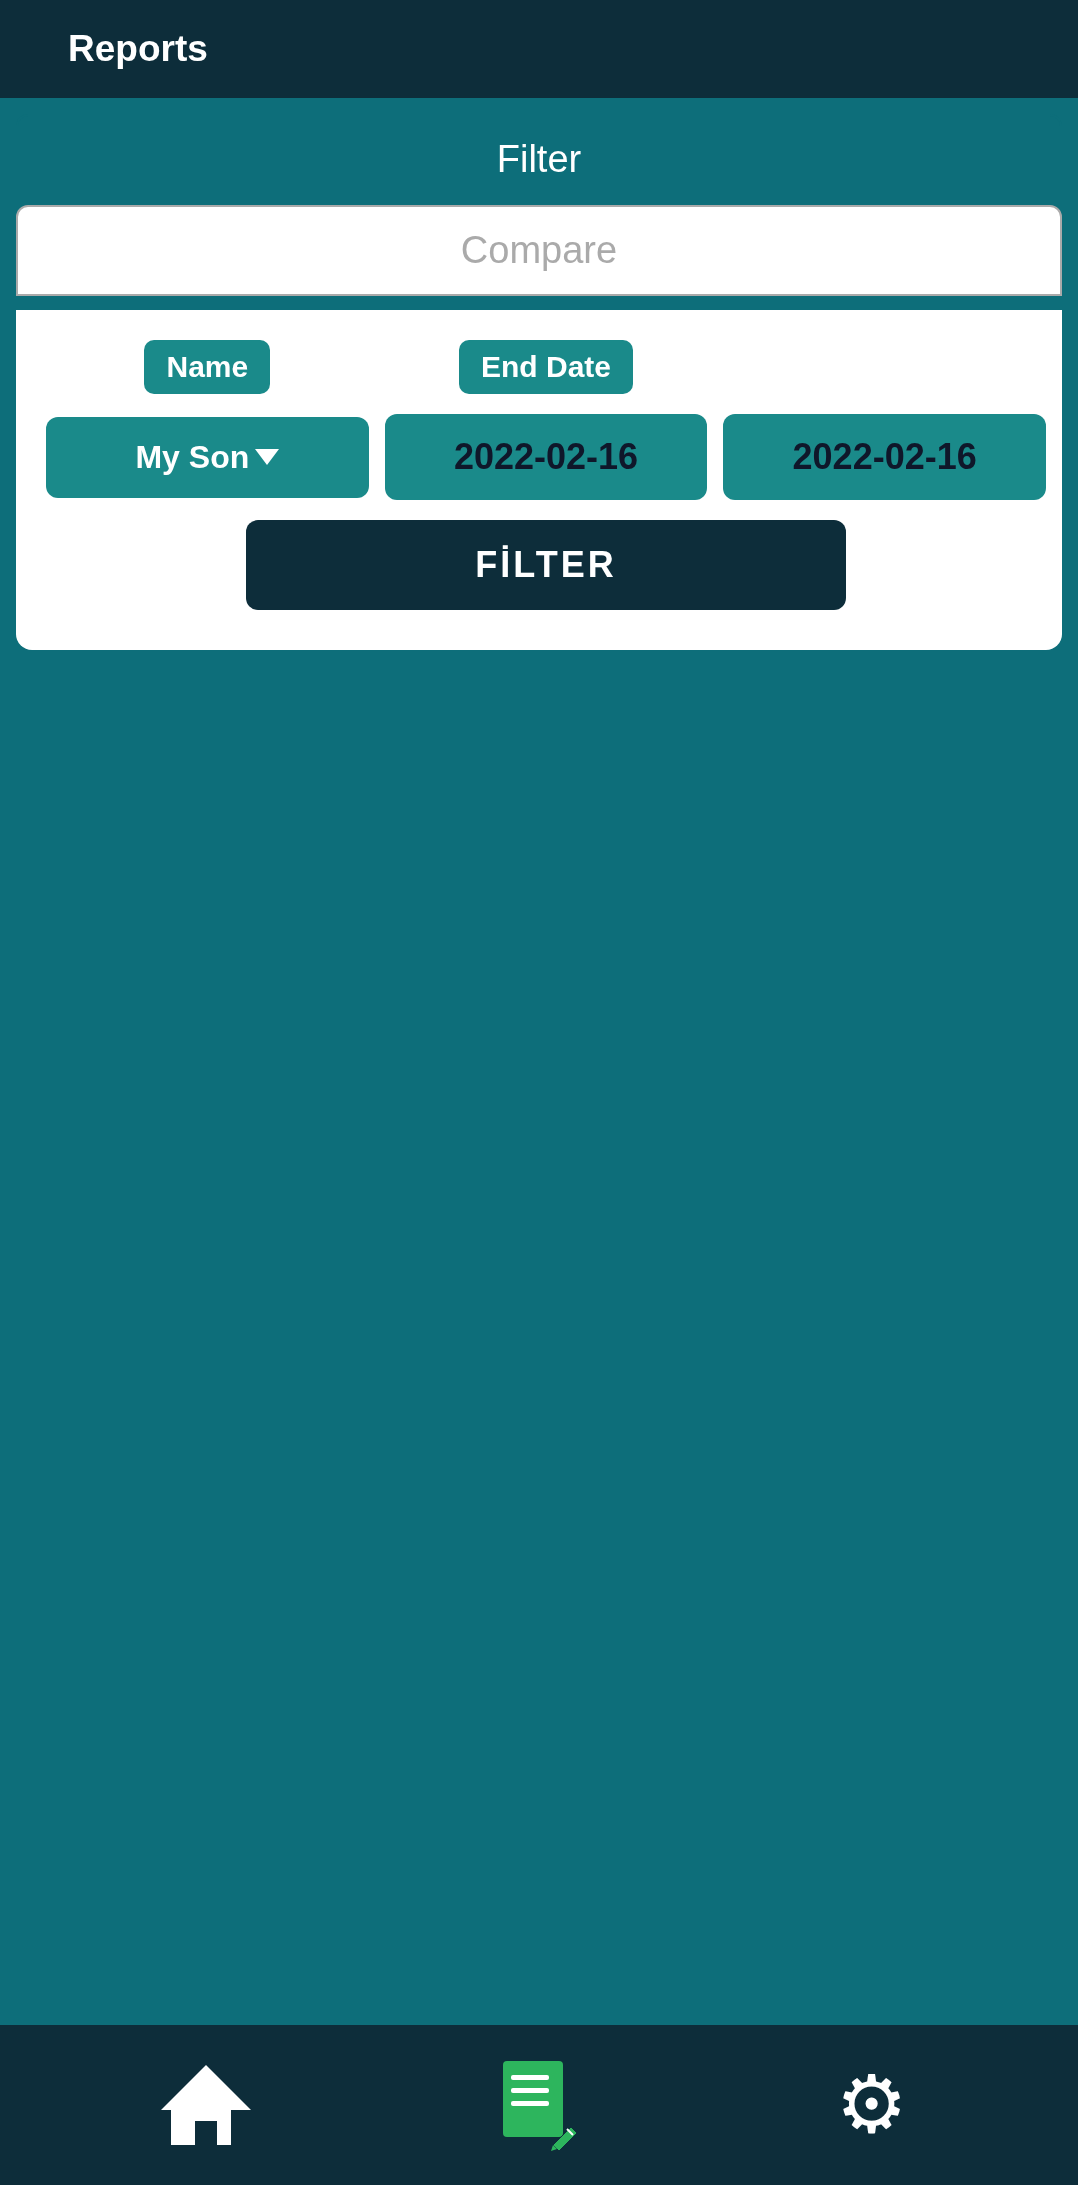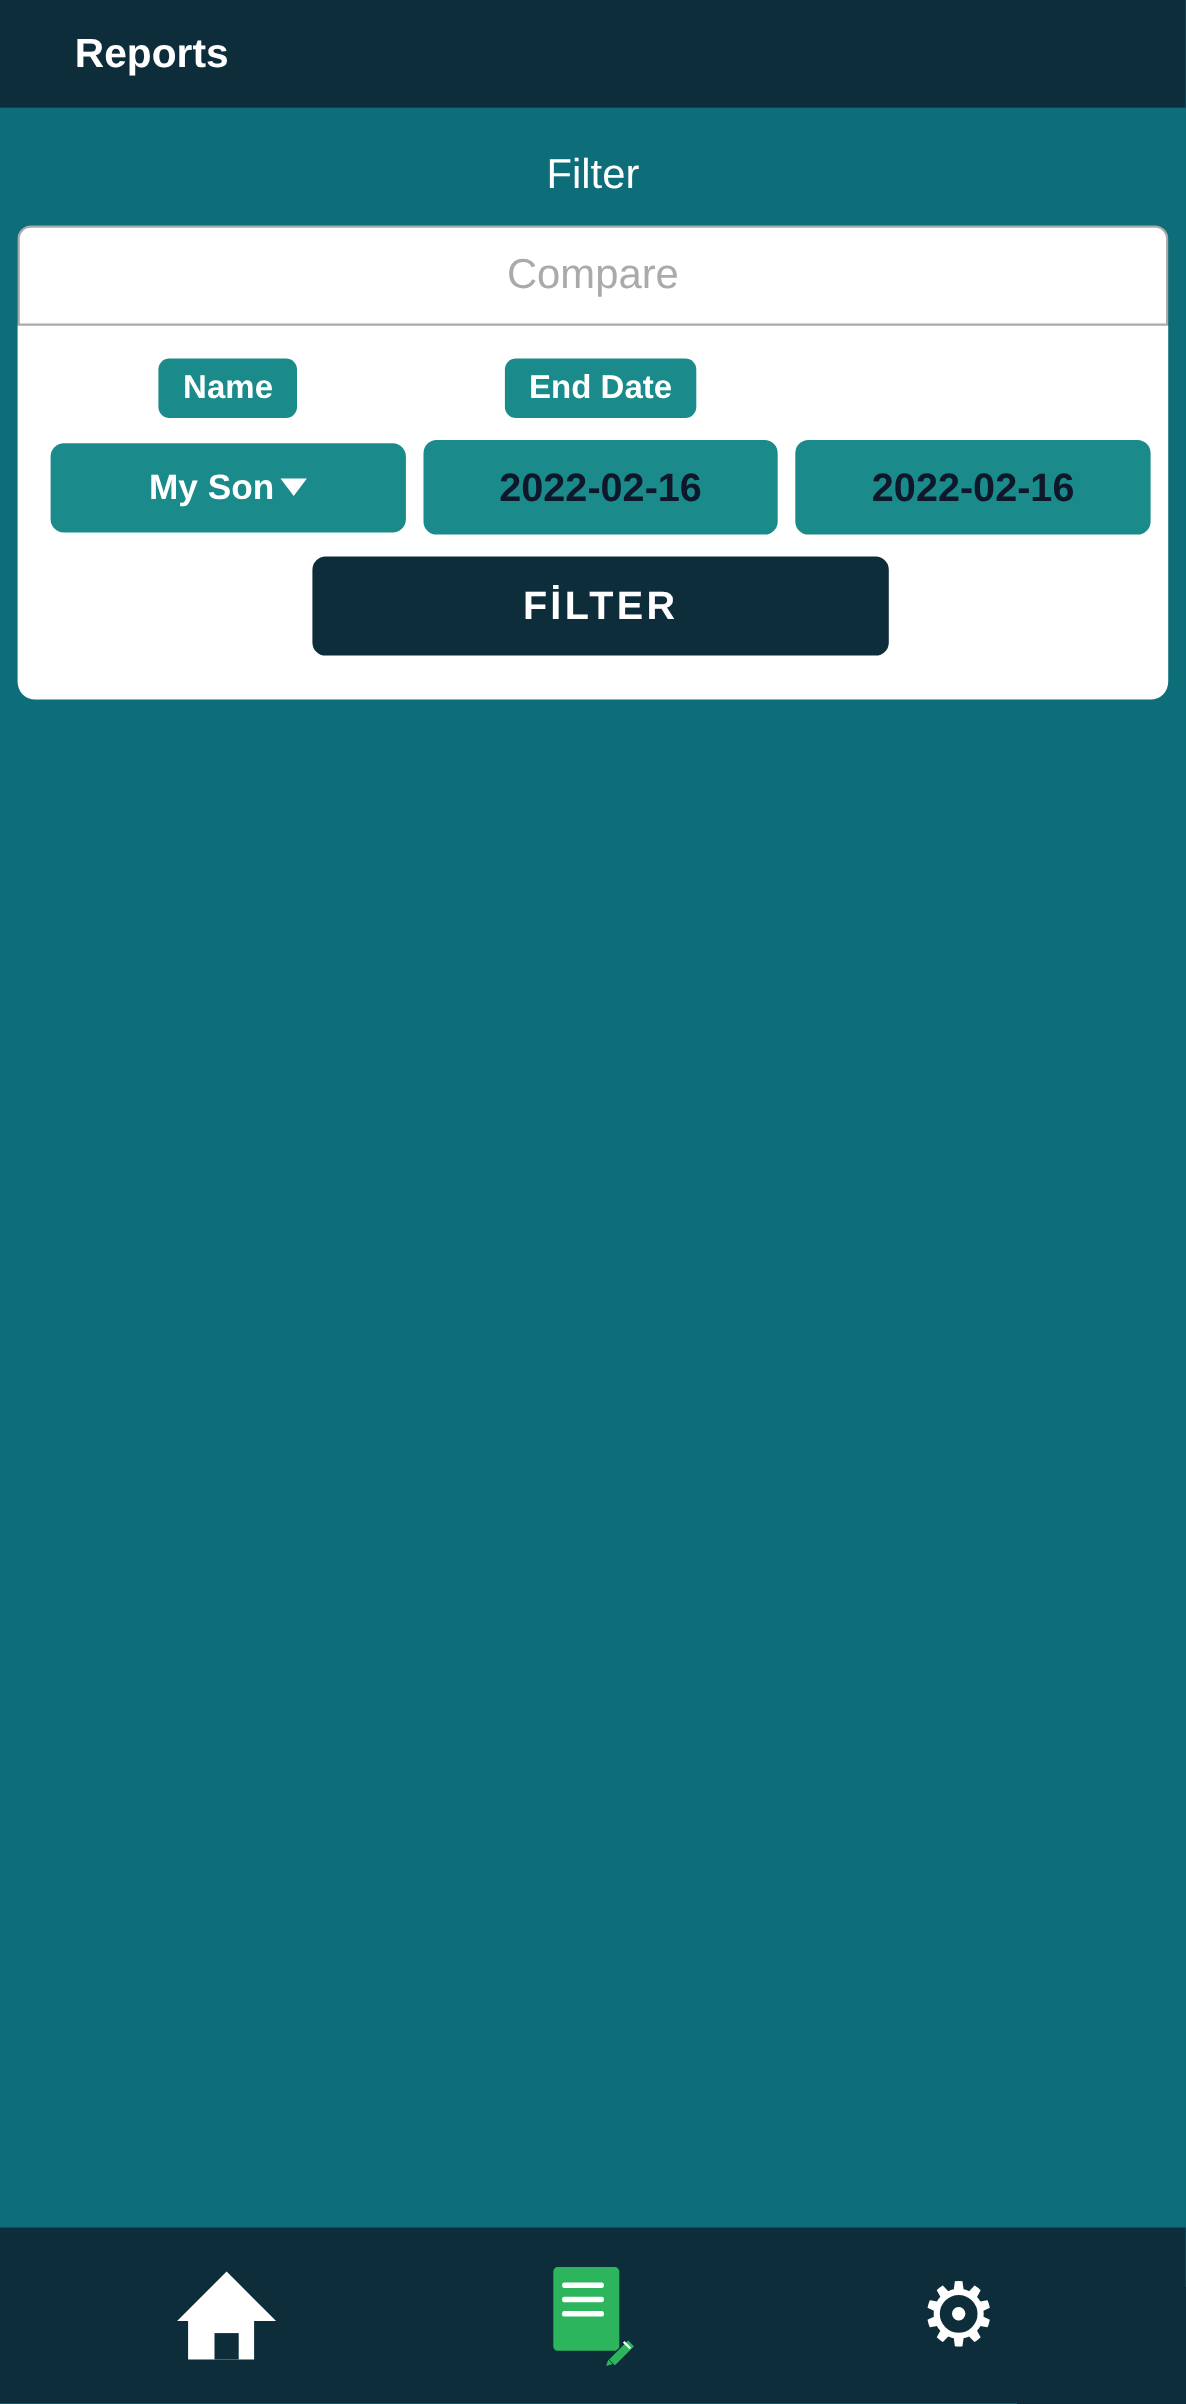--- a/index.html
+++ b/index.html
@@ -61,21 +61,21 @@
       color: #aaaaaa;
       font-size: 38px;
       padding: 22px 0;
       text-align: center;
       cursor: pointer;
     }
 
     
     .filter-card {
       background-color: #ffffff;
-      margin: 0 16px 16px 16px;
+      margin: 14px 16px 16px 16px;
       border-radius: 0 0 16px 16px;
       padding: 30px 16px 40px 30px;
       display: flex;
       flex-direction: column;
       gap: 20px;
     }
 
     .label-badge {
       background-color: #1a8a8a;
       color: #ffffff;
@@ -135,21 +135,21 @@
       background-color: #0d2d3a;
       color: #ffffff;
       font-size: 36px;
       font-weight: bold;
       border-radius: 12px;
       padding: 24px 80px;
       text-align: center;
       cursor: pointer;
       border: none;
       letter-spacing: 3px;
-      width: 524px;
+      width: 600px;
     }
 
     
     .main-content {
       flex: 1;
       background-color: #0d6e7a;
     }
 
     
     .bottom-nav {

